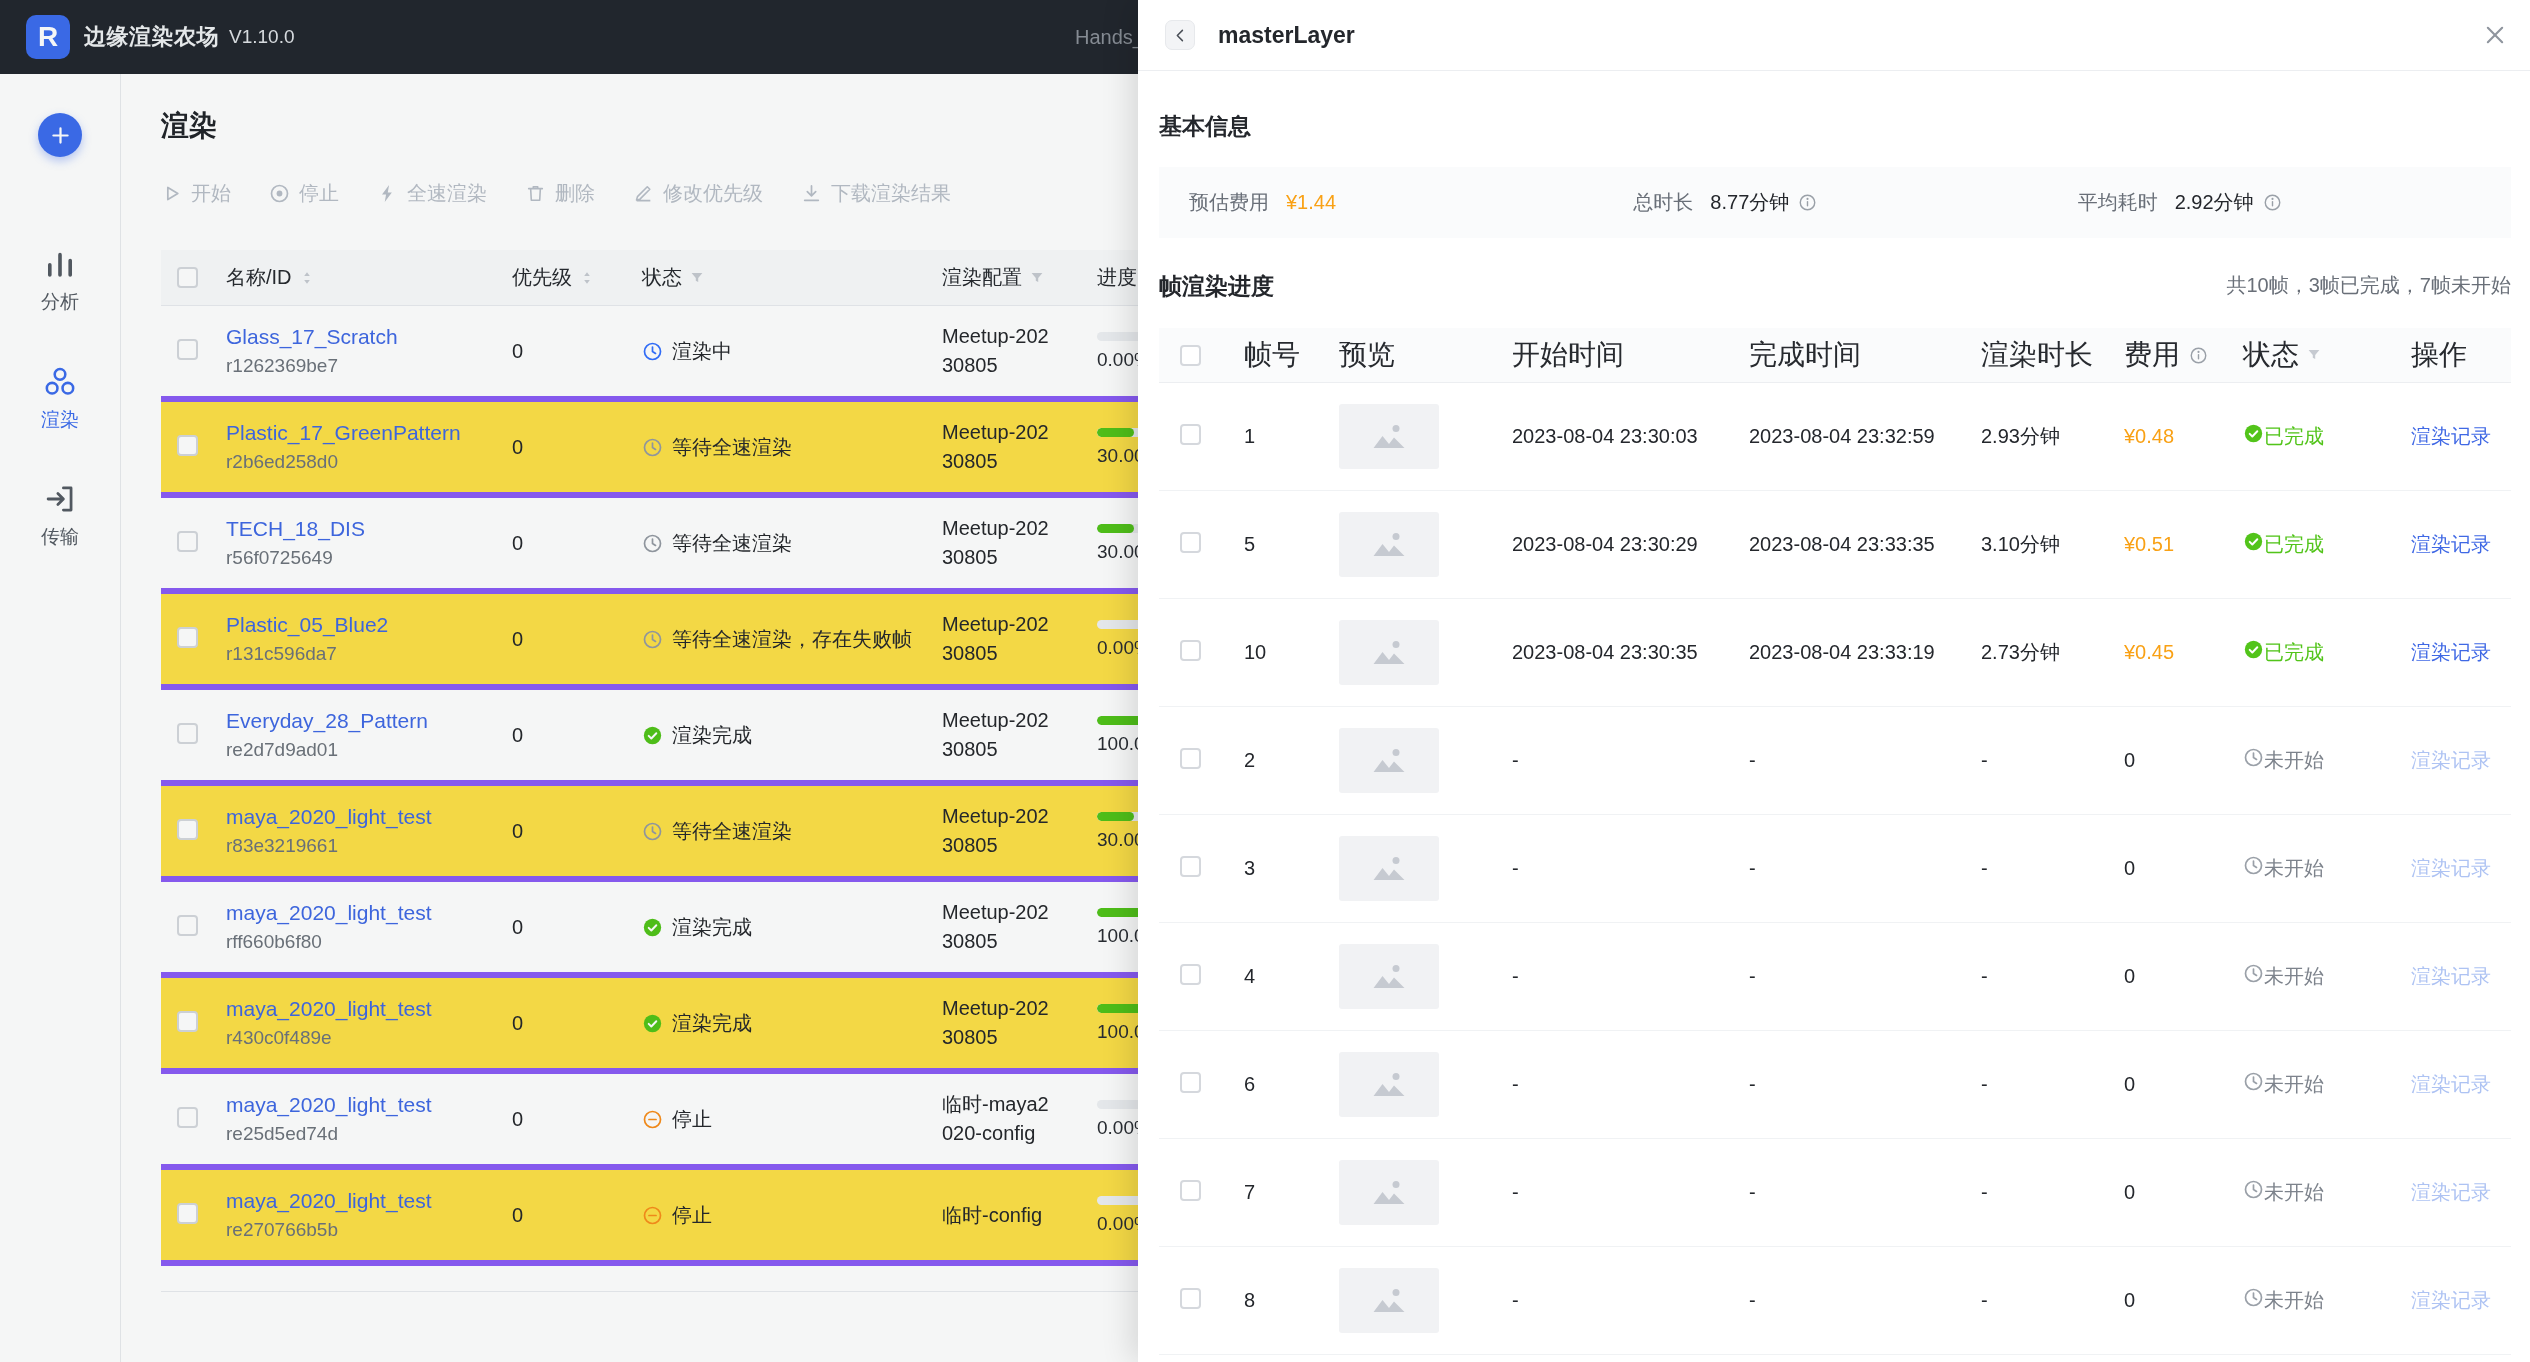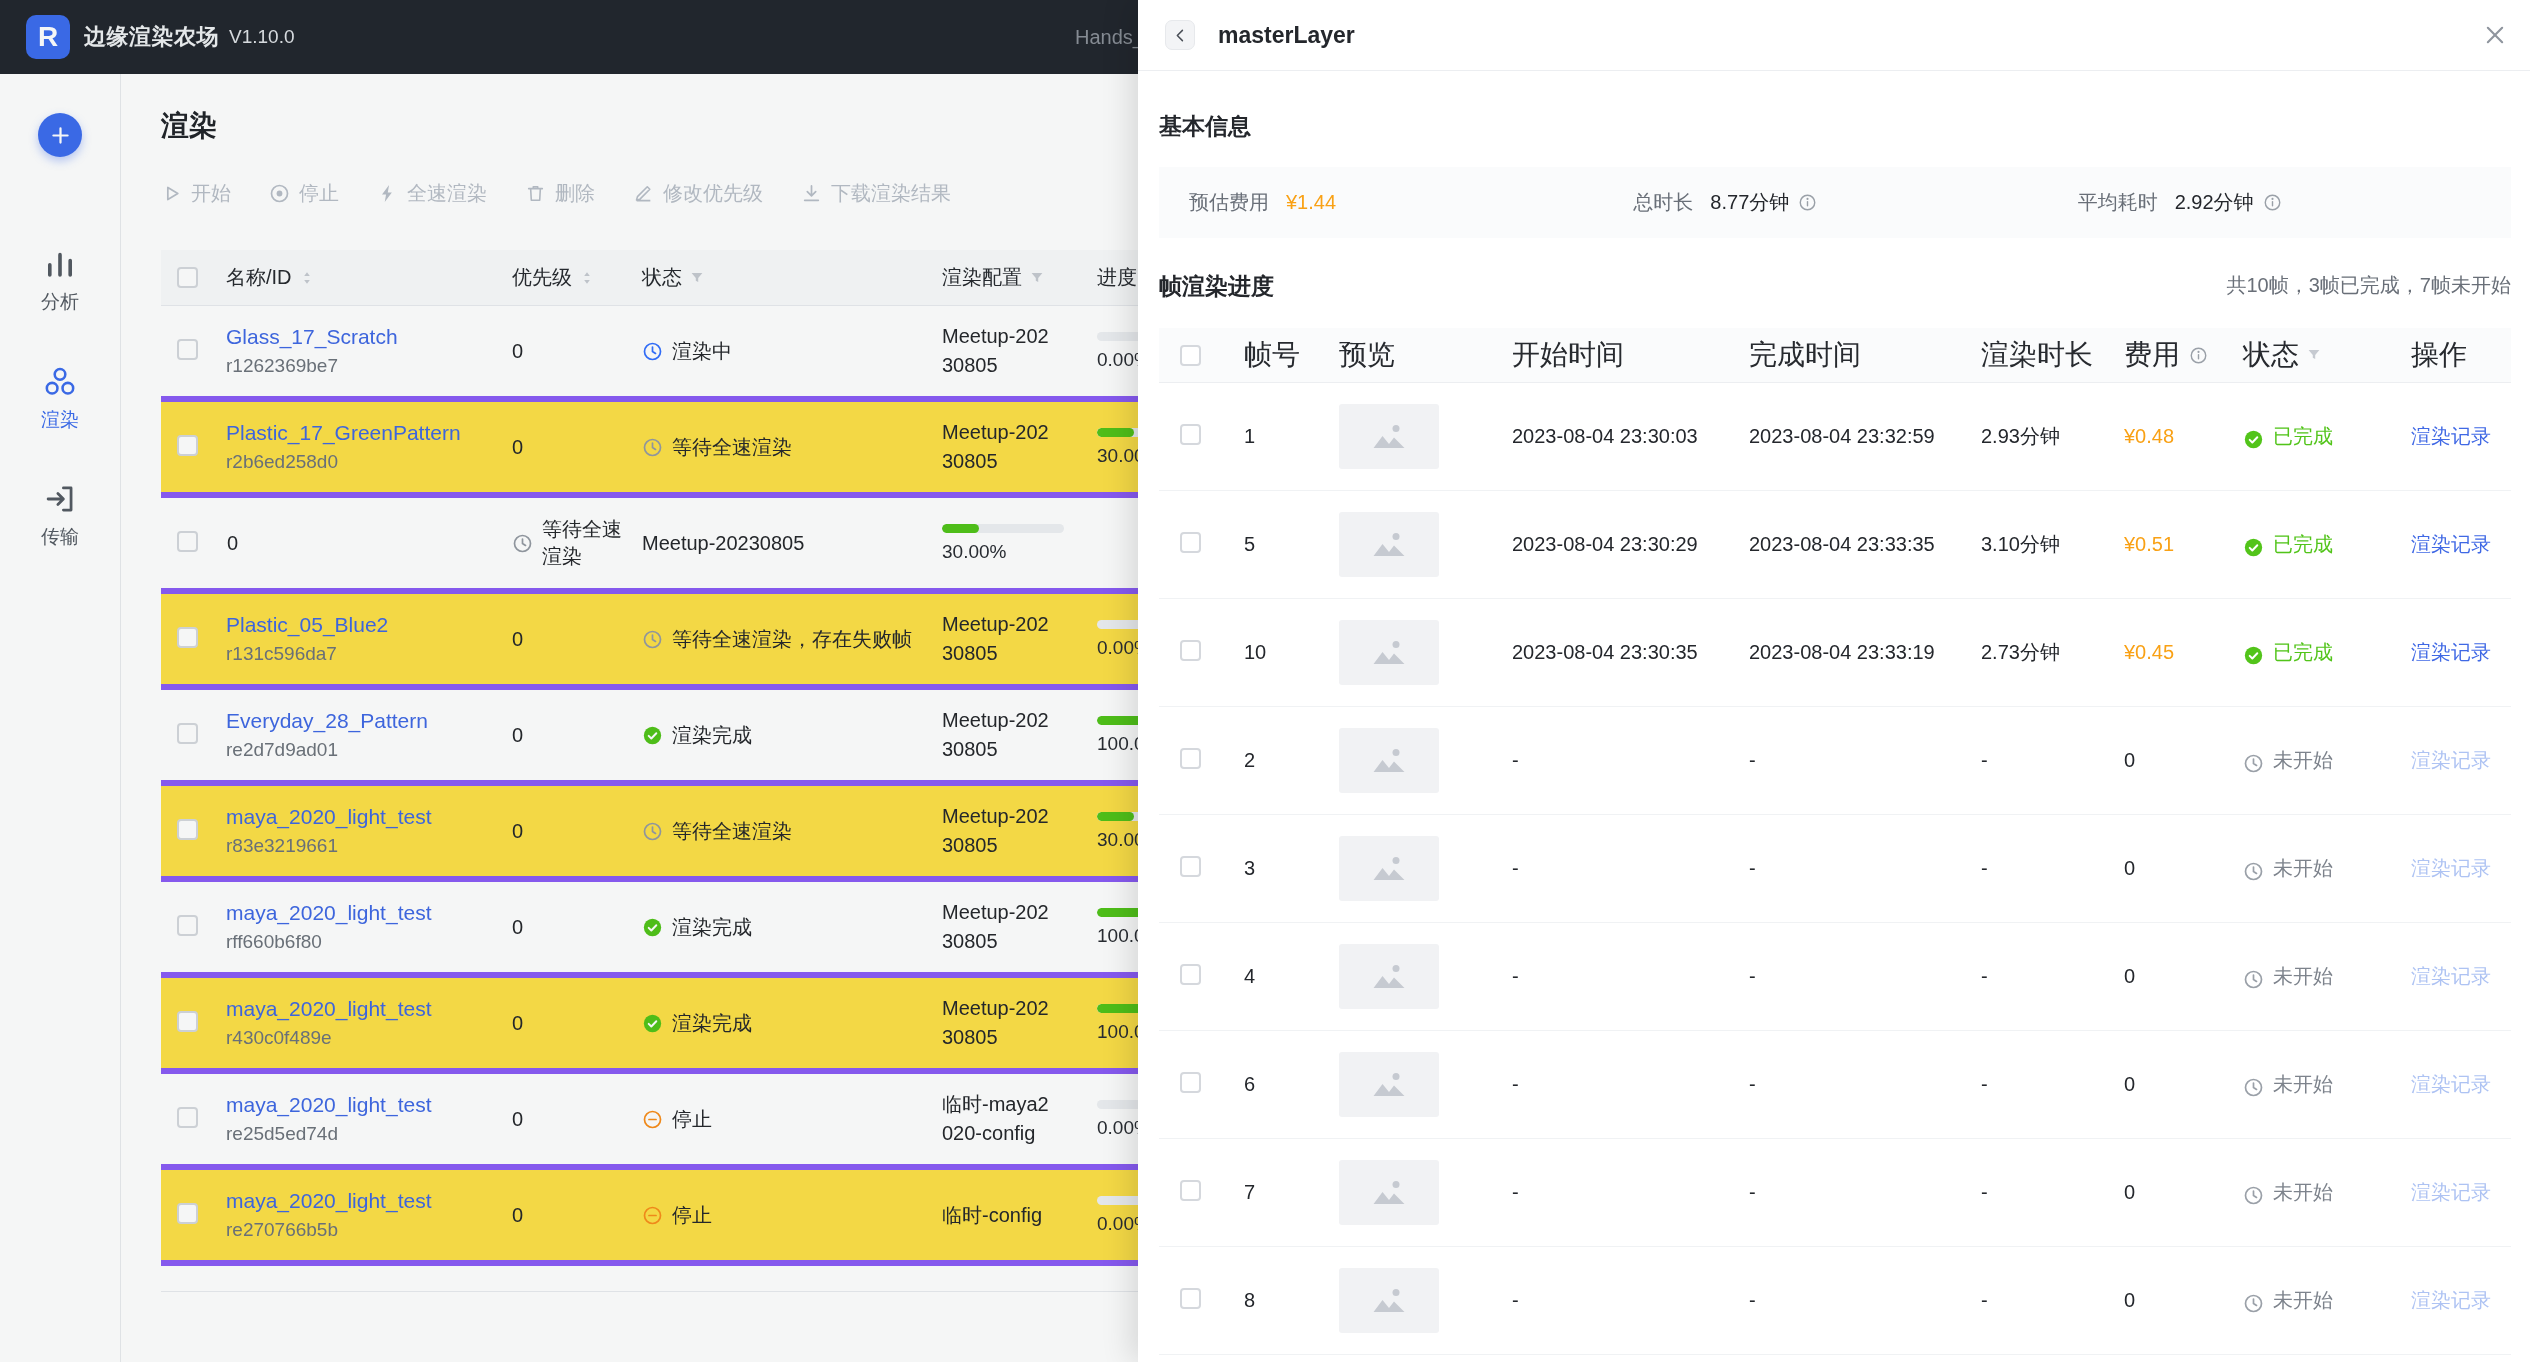--- a/index.html
+++ b/index.html
@@ -101,21 +101,21 @@
   .ft-col .checkbox, .frame-row .checkbox { margin-left:21px; }
   .frame-row { height:108px; border-bottom:1px solid #f0f2f4; background:#fff; }
   .f-num, .f-time, .f-dur { font-size:20px; color:#24272c; }
   .thumb { width:100px; height:65px; background:#f1f2f4; border-radius:3px;
     display:flex; align-items:center; justify-content:center; color:#c6cad1; cursor:pointer; }
   .thumb .ic { width:40px; height:40px; }
   .cost-val { font-size:20px; }
   .fr-done .cost-val { color:#f9a115; }
   .fr-pending .cost-val { color:#24272c; }
   .fst-ic { width:21px; height:21px; flex:none; }
-  .f-status { display:flex; align-items:flex-end; gap:9px; font-size:20px; }
+  .f-status { display:flex; align-items:flex-start; gap:0; font-size:20px; }
   .fr-done .fst-ic, .fr-done .fst-text { color:#52c41a; }
   .fr-pending .fst-ic { color:#9aa0a8; }
   .fr-pending .fst-text { color:#7d838c; }
   .action-link { font-size:20px; color:#4069e5; cursor:pointer; white-space:nowrap; }
   .fr-pending .action-link { color:#aec3f3; cursor:default; }
 
   .ic { display:inline-flex; }
   .ic svg { width:100%; height:100%; display:block; }
 </style>
 </head>
@@ -311,20 +311,24 @@
     <div class="cell">
       <div class="prog-bar">
                 <div class="prog-fill" style="width: 30%;"></div>
               </div>
       <div class="prog-text">30.00%</div>
     </div>
   </div>
 
   <div class="job-row jr-waiting">
     <div class="cell"><span class="checkbox"></span></div>
+    <div class="name-cell">
+      <div class="job-name">TECH_18_DIS</div>
+      <div class="job-id">r56f0725649</div>
+    </div>
     <div class="cell prio">0</div>
     <div class="cell status-cell">
       <span class="ic st-ic">
                 <svg viewBox="0 0 16 16">
                   <circle cx="8" cy="8" r="6.1" fill="none" stroke="currentColor" stroke-width="1.3"></circle>
                   <path d="M8 4.6V8l2.3 1.5" fill="none" stroke="currentColor" stroke-width="1.3" stroke-linecap="round"></path>
                 </svg>
               </span>
       <span>等待全速渲染</span>
     </div>

